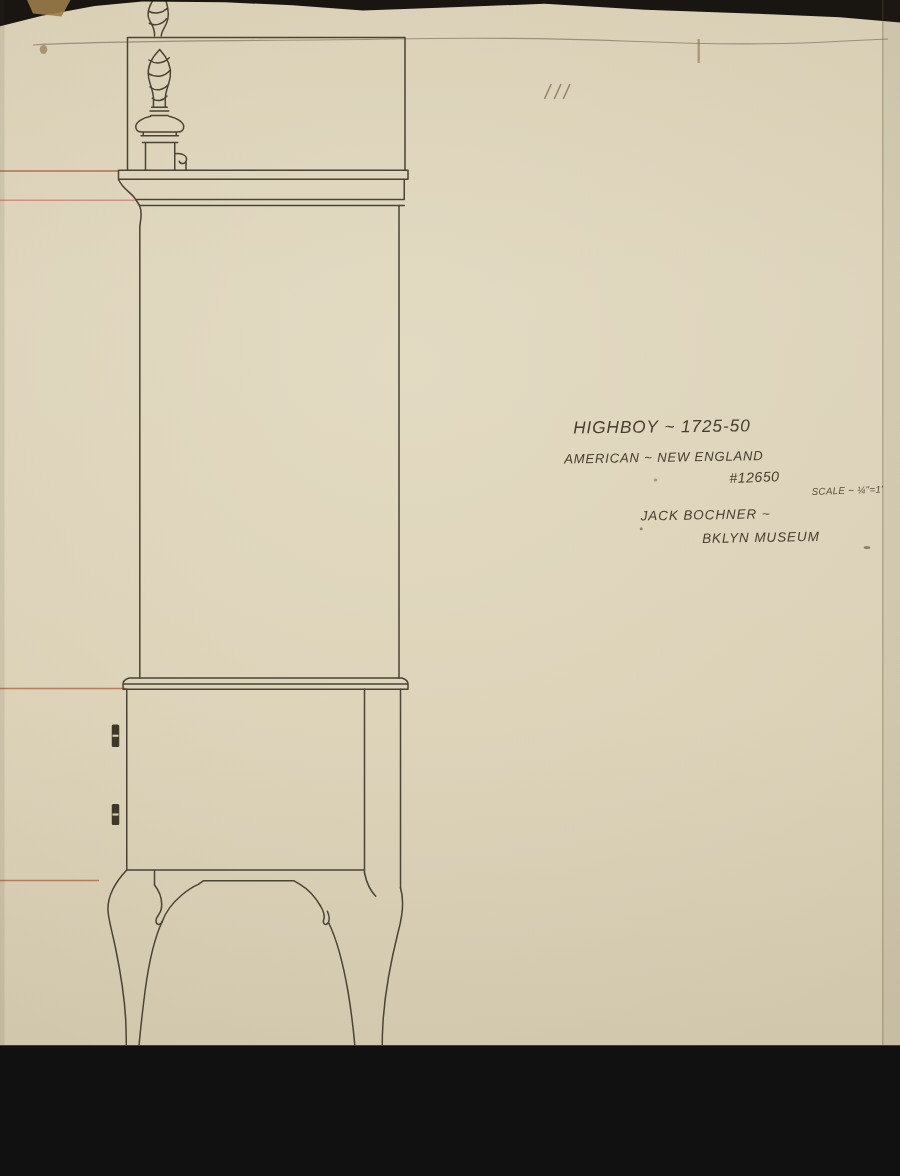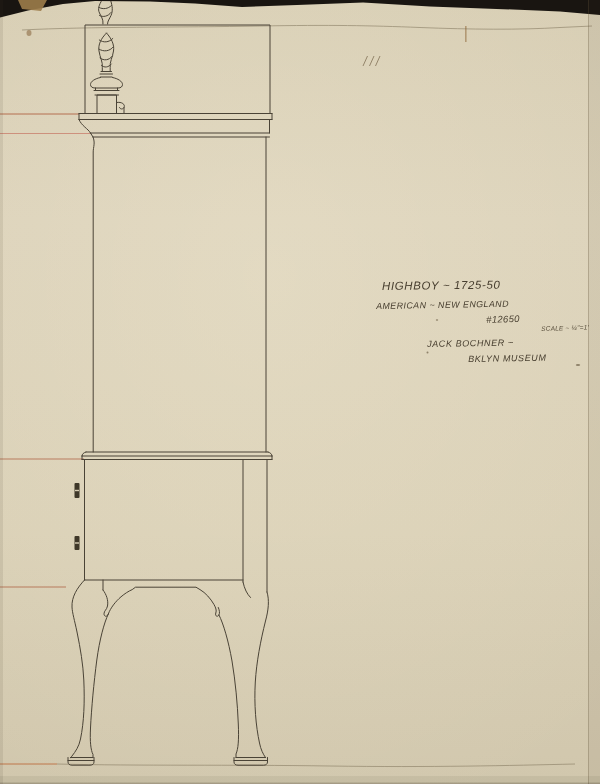--- a/index.html
+++ b/index.html
@@ -1,17 +1,17 @@
 <!DOCTYPE html>
 <html><head>
 <meta charset="utf-8">
 <style>
   html,body{margin:0;padding:0;background:#111;}
   .sheet{
-    position:relative;width:600px;height:784px;overflow:hidden;
+    position:relative;width:600px;height:697px;overflow:hidden;
     background:
       radial-gradient(140% 120% at 45% 35%, rgba(255,250,228,.22), rgba(0,0,0,0) 62%),
       linear-gradient(180deg,#d6ccb2 0%,#dbd1b9 28%,#d9cfb5 68%,#d1c7ad 100%);
     font-family:"Liberation Sans", sans-serif;
   }
   .sheet svg{position:absolute;left:0;top:0;}
   .ann{
     position:absolute;color:#473e2f;font-style:italic;white-space:pre;
     font-weight:normal;transform-origin:left top;
   }

